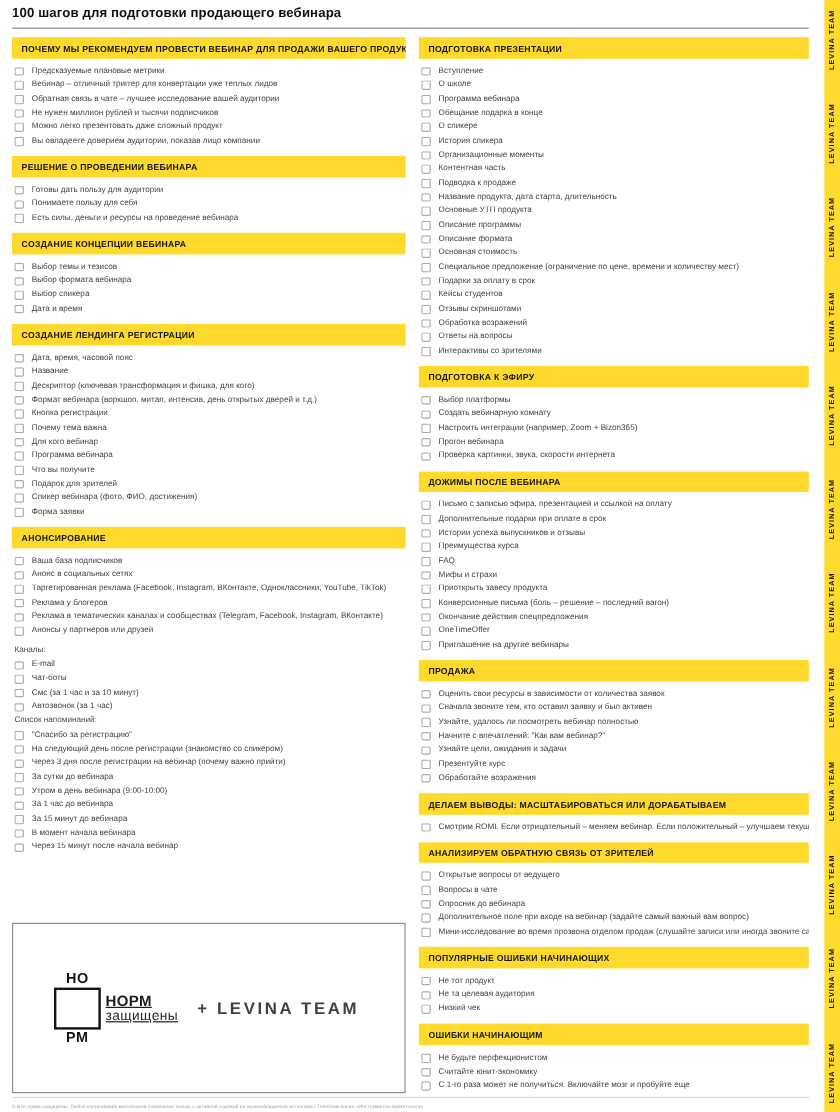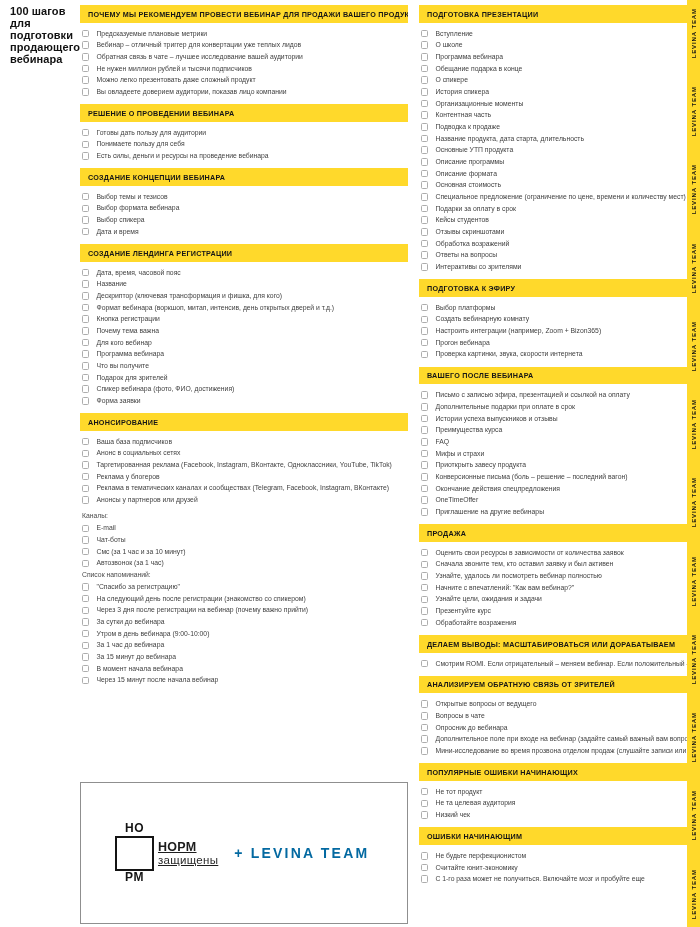--- a/index.html
+++ b/index.html
@@ -2,21 +2,21 @@
 <html style="--accent: #FFD92B;"><head>
 <meta charset="utf-8">
 <style>
   * { margin:0; padding:0; box-sizing:border-box; }
   html,body { background:#e9e9e9; }
   body { font-family:"Liberation Sans", sans-serif; }
   .page {
     position:relative; width:700px; height:927px; background:#fff;
     overflow:hidden; margin:0 auto;
   }
-  .page-inner { padding:5px 26px 0 10px; height:100%; display:flex; flex-direction:row; }
+  .page-inner { padding:5px 26px 0 10px; height:100%; display:flex; flex-direction:column; }
   .doc-title { font-size:11px; font-weight:700; color:#111; letter-spacing:.1px; padding-left:0; }
   .title-rule { border:none; border-top:1px solid #8c8c8c; margin:6px 0 7px 0; }
   .content { display:flex; gap:11px; flex:1 1 auto; min-height:0; }
   .col { display:flex; flex-direction:column; min-width:0; }
   .col-left  { width:328px; flex:0 0 328px; }
   .col-right { width:325px; flex:0 0 325px; }
   .section { margin-top:8px; }
   .section:first-child { margin-top:0; }
   .sec-header {
     background:var(--accent,#FFD92B); color:#161616; font-weight:700;
@@ -35,21 +35,21 @@
     display:flex; align-items:center; padding-left:34px; background:#fff;
   }
   .logo-mark {
     width:39px; height:35px; border:2px solid #141414; display:flex;
     flex-direction:column; align-items:center; justify-content:center;
     font-weight:700; font-size:12px; line-height:1.05; color:#141414; letter-spacing:.5px;gap:36px;
   }
   .logo-name { margin-left:4px; color:#1d1d1d;text-decoration:underline; }
   .logo-name .nm1 { font-size:12.5px; font-weight:700; letter-spacing:.3px; }
   .logo-name .nm2 { font-size:11.5px; font-weight:400; letter-spacing:.3px; color:#2a2a2a; }
-  .logo-partner { margin-left:16px; font-size:14px; font-weight:800; letter-spacing:2.2px; color:#0369a1; white-space:nowrap; }
+  .logo-partner { margin-left:16px; font-size:14px; font-weight:800; letter-spacing:2.2px; color:#404040; white-space:nowrap; }
   .footer { margin-top:auto; padding:4px 0 3px 0; border-top:1px solid #d9d9d9; }
   .footer-text { font-size:4px; color:#9a9a9a; letter-spacing:.1px; white-space:nowrap; overflow:hidden; }
   .side-ribbon {
     position:absolute; top:0; right:0; width:13px; height:927px;
     background:var(--accent,#FFD92B); display:flex; flex-direction:column;
     justify-content:space-between; align-items:center; padding:8px 0; z-index:5;
   }
   .ribbon-text {
     writing-mode:vertical-rl; transform:rotate(180deg);
     font-size:6px; font-weight:800; letter-spacing:.9px; color:#131313; white-space:nowrap;
@@ -379,21 +379,21 @@
               <div class="row">
                 <span class="cb"></span>
                 <span class="item-text">Прогон вебинара</span>
               </div>
               <div class="row">
                 <span class="cb"></span>
                 <span class="item-text">Проверка картинки, звука, скорости интернета</span>
               </div>
             </section>
             <section class="section">
-              <div class="sec-header">ВАШЕГО ПОСЛЕ ВЕБИНАРА</div>
+              <div class="sec-header">ДОЖИМЫ ПОСЛЕ ВЕБИНАРА</div>
               <div class="row">
                 <span class="cb"></span>
                 <span class="item-text">Письмо с записью эфира, презентацией и ссылкой на оплату</span>
               </div>
               <div class="row">
                 <span class="cb"></span>
                 <span class="item-text">Дополнительные подарки при оплате в срок</span>
               </div>
               <div class="row">
                 <span class="cb"></span>

